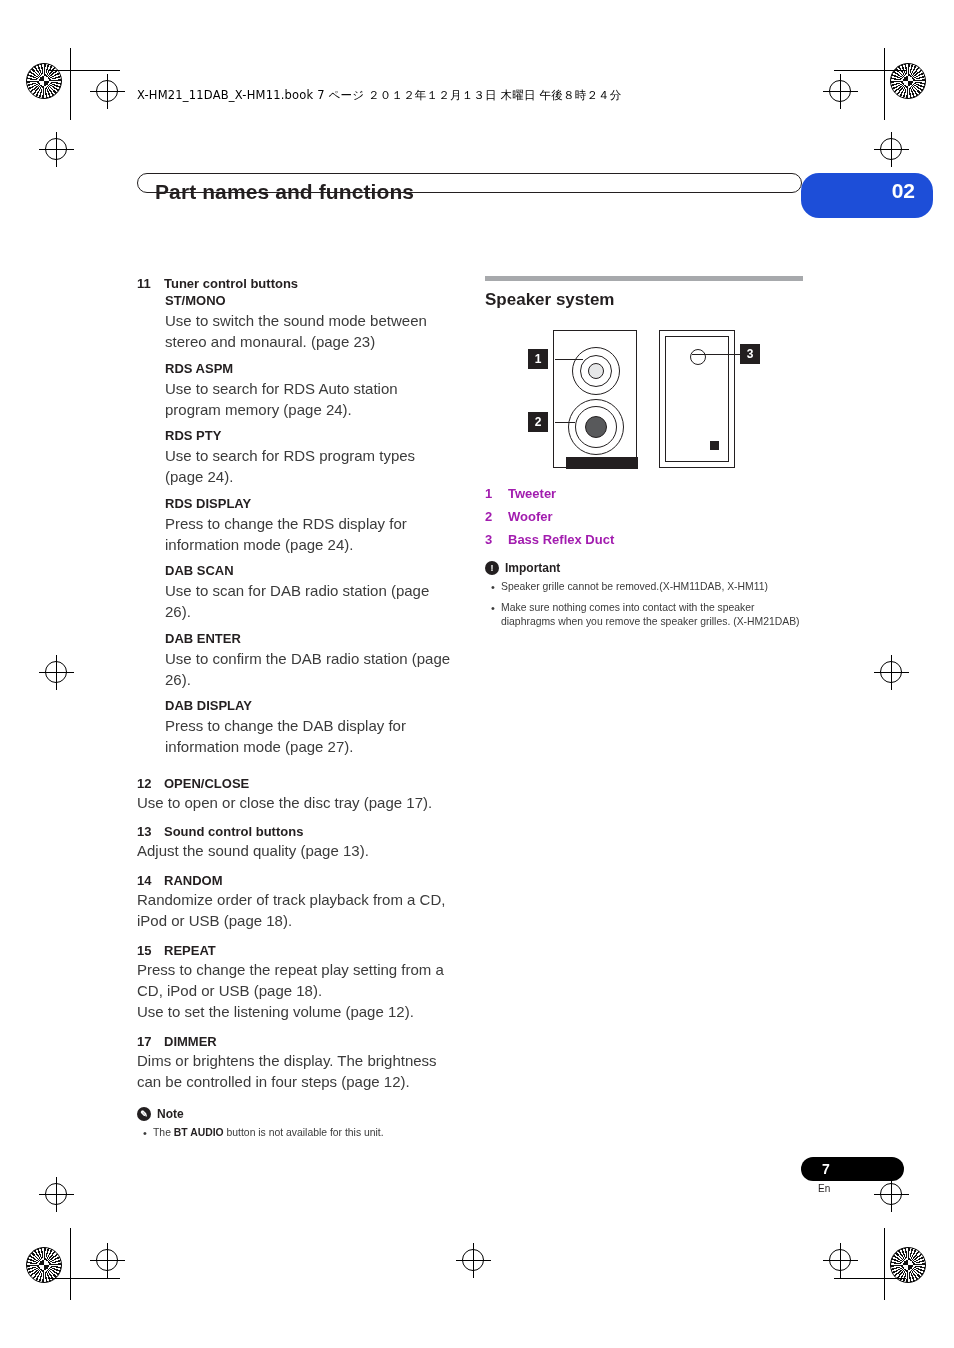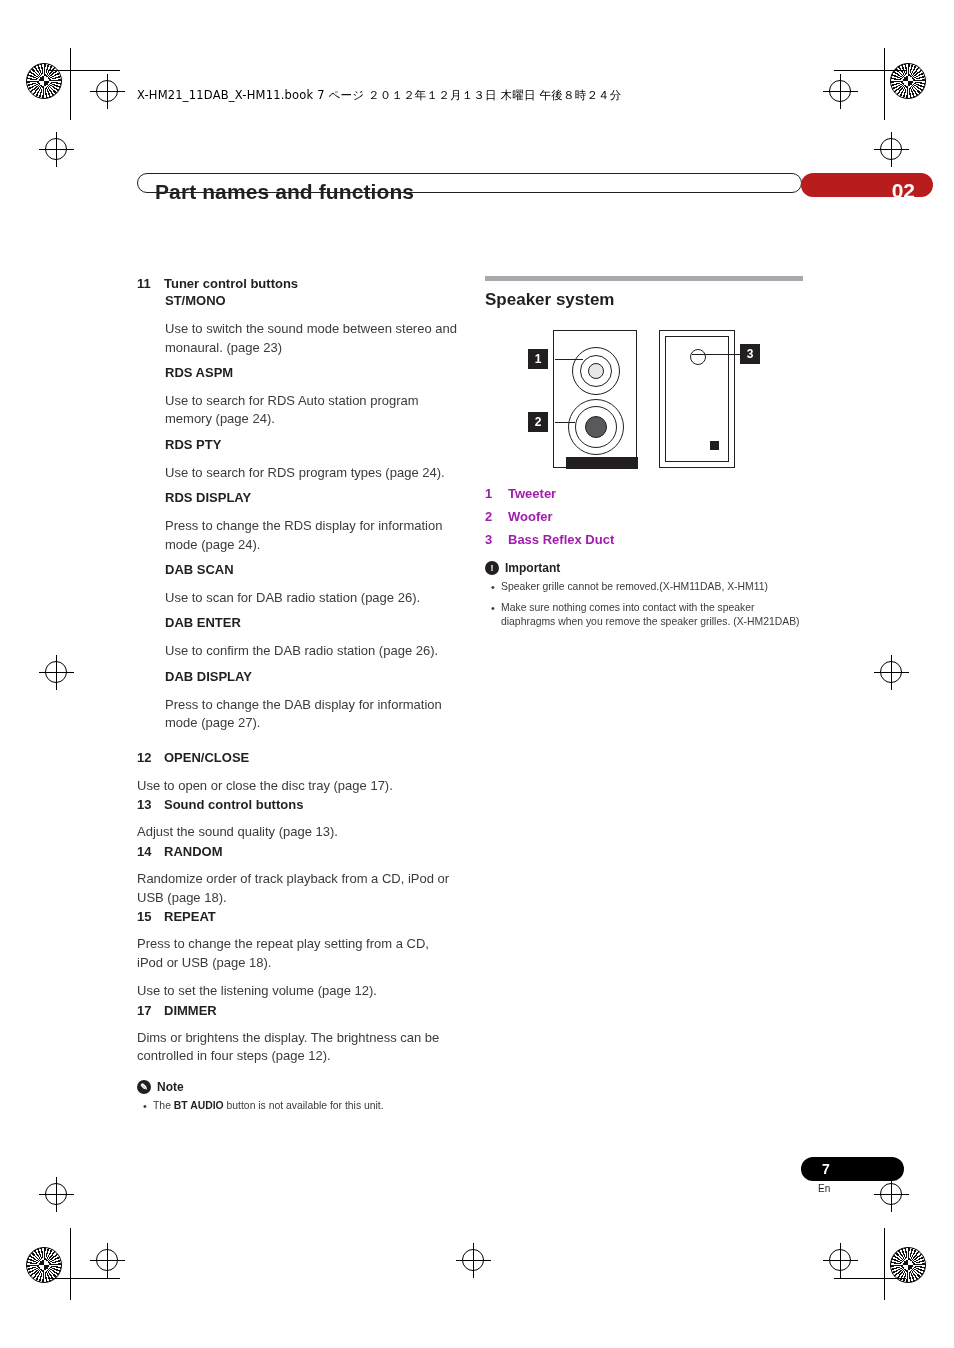--- a/index.html
+++ b/index.html
@@ -79,22 +79,22 @@
     font-size: 21px;
     font-weight: bold;
     color: #231f20;
     letter-spacing: 0.1px;
   }
   .chapter-badge {
     position: absolute;
     left: 801px;
     top: 173px;
     width: 132px;
-    height: 24px;
-    background: #b91c1c;
+    height: 45px;
+    background: #1d4ed8;
     border-radius: 18px;
   }
   .chapter-badge span {
     position: absolute;
     right: 18px;
     top: 6px;
     color: #ffffff;
     font-size: 21px;
     font-weight: bold;
   }
@@ -110,42 +110,42 @@
     position: absolute;
     left: 485px;
     top: 276px;
     width: 320px;
   }
 
   .num-head {
     font-size: 13px;
     font-weight: bold;
     color: #231f20;
-    margin-top: 2px;
+    margin-top: 11px;
     line-height: 1.25;
   }
   .num-head .n {
     display: inline-block;
     width: 27px;
   }
   .sub-head {
     font-size: 13px;
     font-weight: bold;
     color: #231f20;
     margin-left: 28px;
     line-height: 1.3;
     margin-top: 8px;
   }
   .sub-head.first { margin-top: 1px; }
   .body-txt {
-    font-size: 13px;
+    font-size: 15px;
     color: #3b3b3b;
     line-height: 1.42;
     margin-left: 28px;
-    margin-top: 10px;
+    margin-top: 0;
   }
   .body-txt.nolead { margin-left: 0; }
 
   
   .rule {
     width: 318px;
     height: 5px;
     background: #a7a9ac;
   }
   .sec-head {

